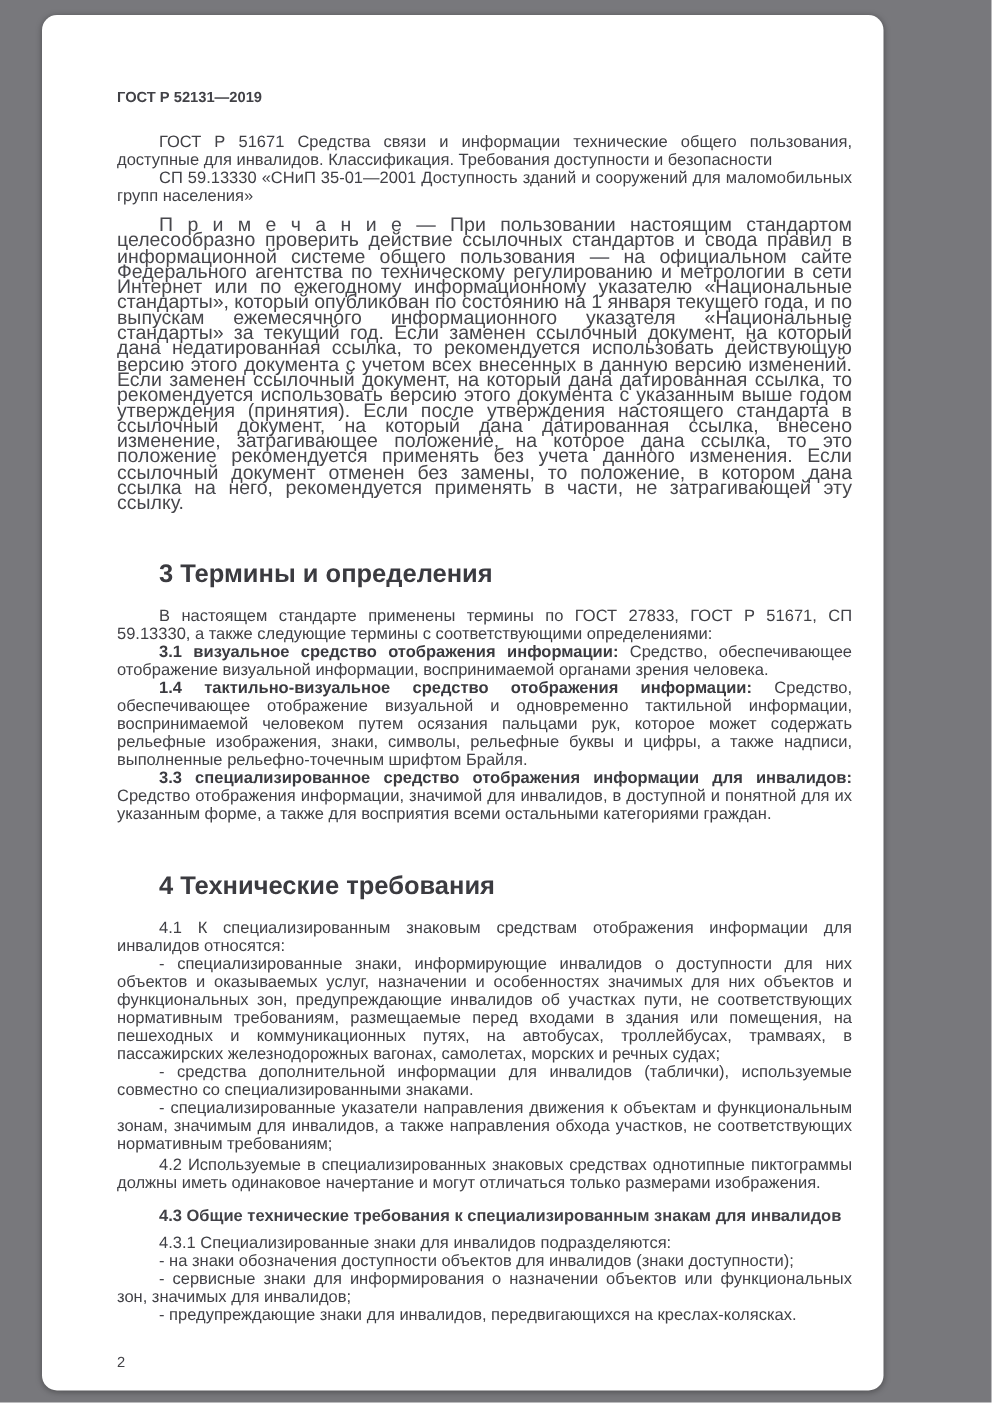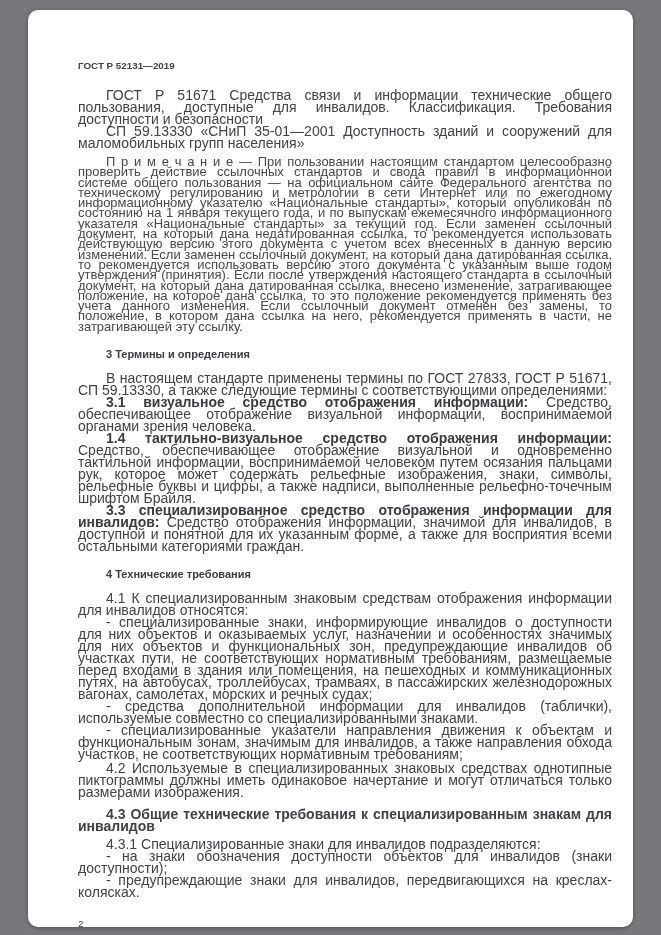--- a/index.html
+++ b/index.html
@@ -6,42 +6,42 @@
   body {
     width:661px; height:935px;
     background:#78787c;
     font-family:"Liberation Sans", sans-serif;
     overflow:hidden;
     position:relative;
   }
   .page {
     box-sizing:border-box;
     position:absolute; left:28px; top:10px;
-    width:605px; height:917px;
+    width:561px; height:917px;
     background:#ffffff;
     border-radius:10px;
     box-shadow:0 1px 4px rgba(0,0,0,0.35);
     padding:50px 21px 24px 50px;
     color:#414146;
   }
   .hdr { font-weight:bold; font-size:9.8px; margin:0 0 18px 0; }
   p {
     margin:0;
-    font-size:14px; line-height:12px;
+    font-size:11px; line-height:12px;
     text-align:justify;
     text-indent:28px;
   }
   p.note {
     font-size:13px; line-height:10.3px;
     margin:8px 0 0 0;
     color:#47474c;
   }
   h2 {
-    font-size:11px; font-weight:bold;
-    margin:16px 0 12px 0;
+    font-size:17px; font-weight:bold;
+    margin:32px 0 12px 0;
     text-indent:28px;
     color:#3b3b40;
   }
   .bold-sub { font-weight:bold; margin:10px 0 6px 0; }
   .sp { margin-top:2px; }
   .pagenum { margin-top:20px; text-indent:0; text-align:left; font-size:9.8px; }
   b { color:#3b3b40; }
 </style>
 </head>
 <body>
@@ -70,17 +70,18 @@
   <p>4.1 К специализированным знаковым средствам отображения информации для инвалидов относятся:</p>
   <p>- специализированные знаки, информирующие инвалидов о доступности для них объектов и оказываемых услуг, назначении и особенностях значимых для них объектов и функциональных зон, предупреждающие инвалидов об участках пути, не соответствующих нормативным требованиям, размещаемые перед входами в здания или помещения, на пешеходных и коммуникационных путях, на автобусах, троллейбусах, трамваях, в пассажирских железнодорожных вагонах, самолетах, морских и речных судах;</p>
   <p>- средства дополнительной информации для инвалидов (таблички), используемые совместно со специализированными знаками.</p>
   <p>- специализированные указатели направления движения к объектам и функциональным зонам, значимым для инвалидов, а также направления обхода участков, не соответствующих нормативным требованиям;</p>
   <p class="sp">4.2 Используемые в специализированных знаковых средствах однотипные пиктограммы должны иметь одинаковое начертание и могут отличаться только размерами изображения.</p>
 
   <p class="bold-sub">4.3 Общие технические требования к специализированным знакам для инвалидов</p>
 
   <p>4.3.1 Специализированные знаки для инвалидов подразделяются:</p>
   <p>- на знаки обозначения доступности объектов для инвалидов (знаки доступности);</p>
+  <p>- сервисные знаки для информирования о назначении объектов или функциональных зон, значимых для инвалидов;</p>
   <p>- предупреждающие знаки для инвалидов, передвигающихся на креслах-колясках.</p>
 
   <p class="pagenum">2</p>
 
 </div>
 
 </body></html>

